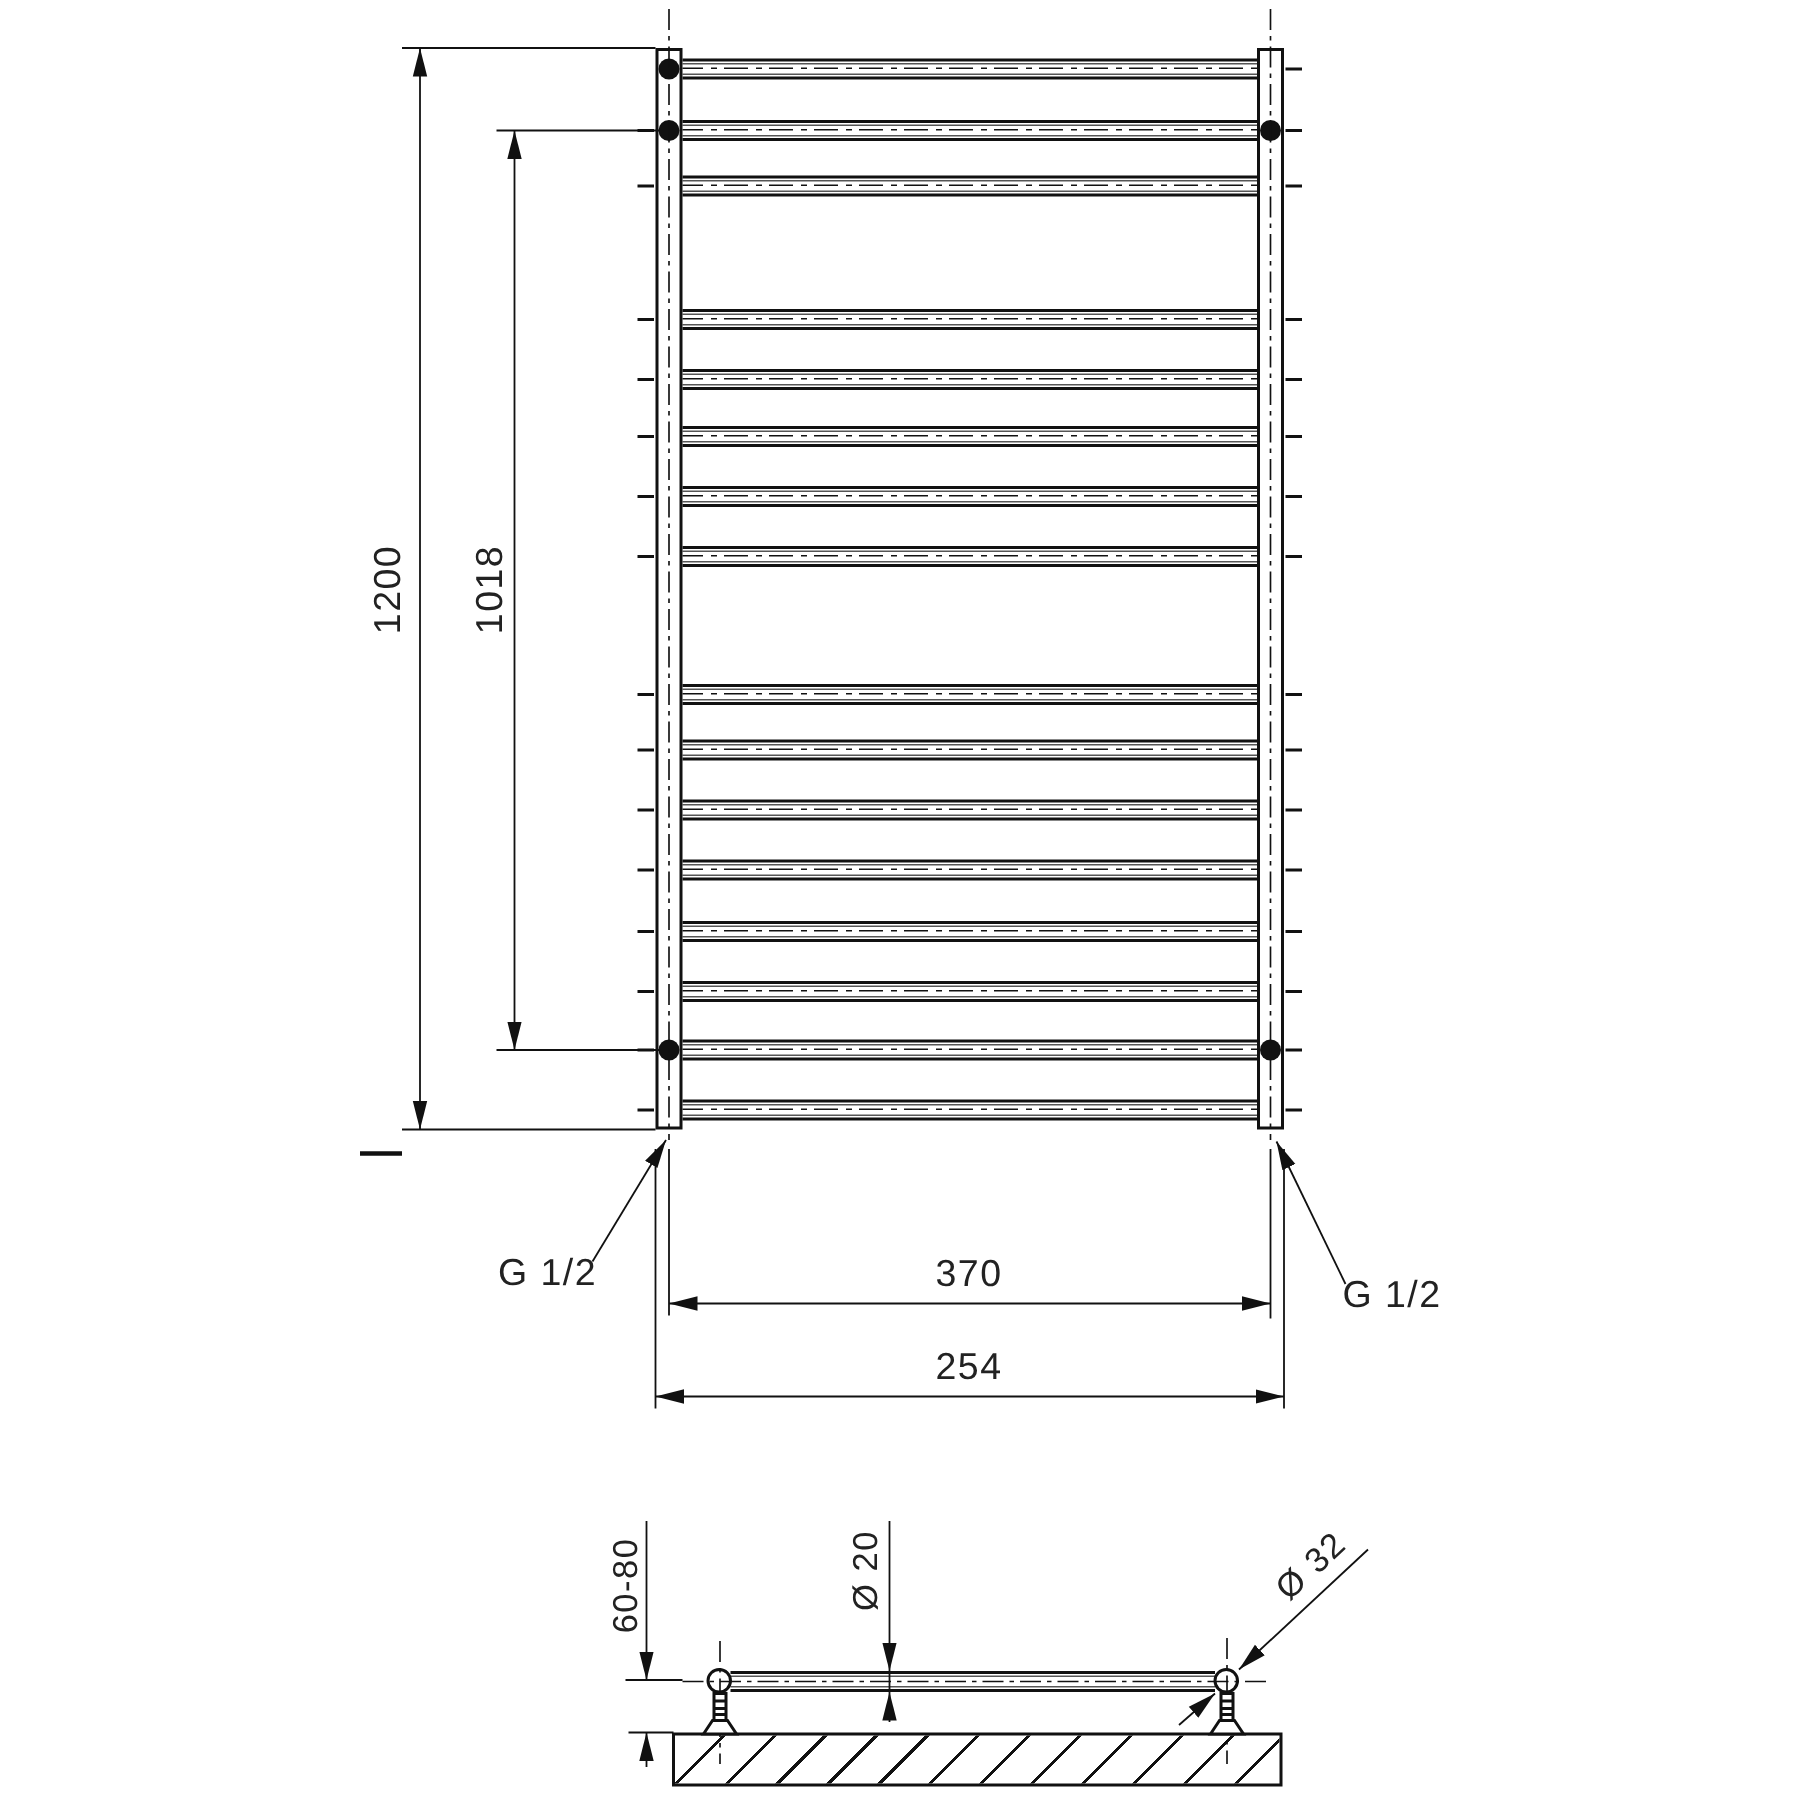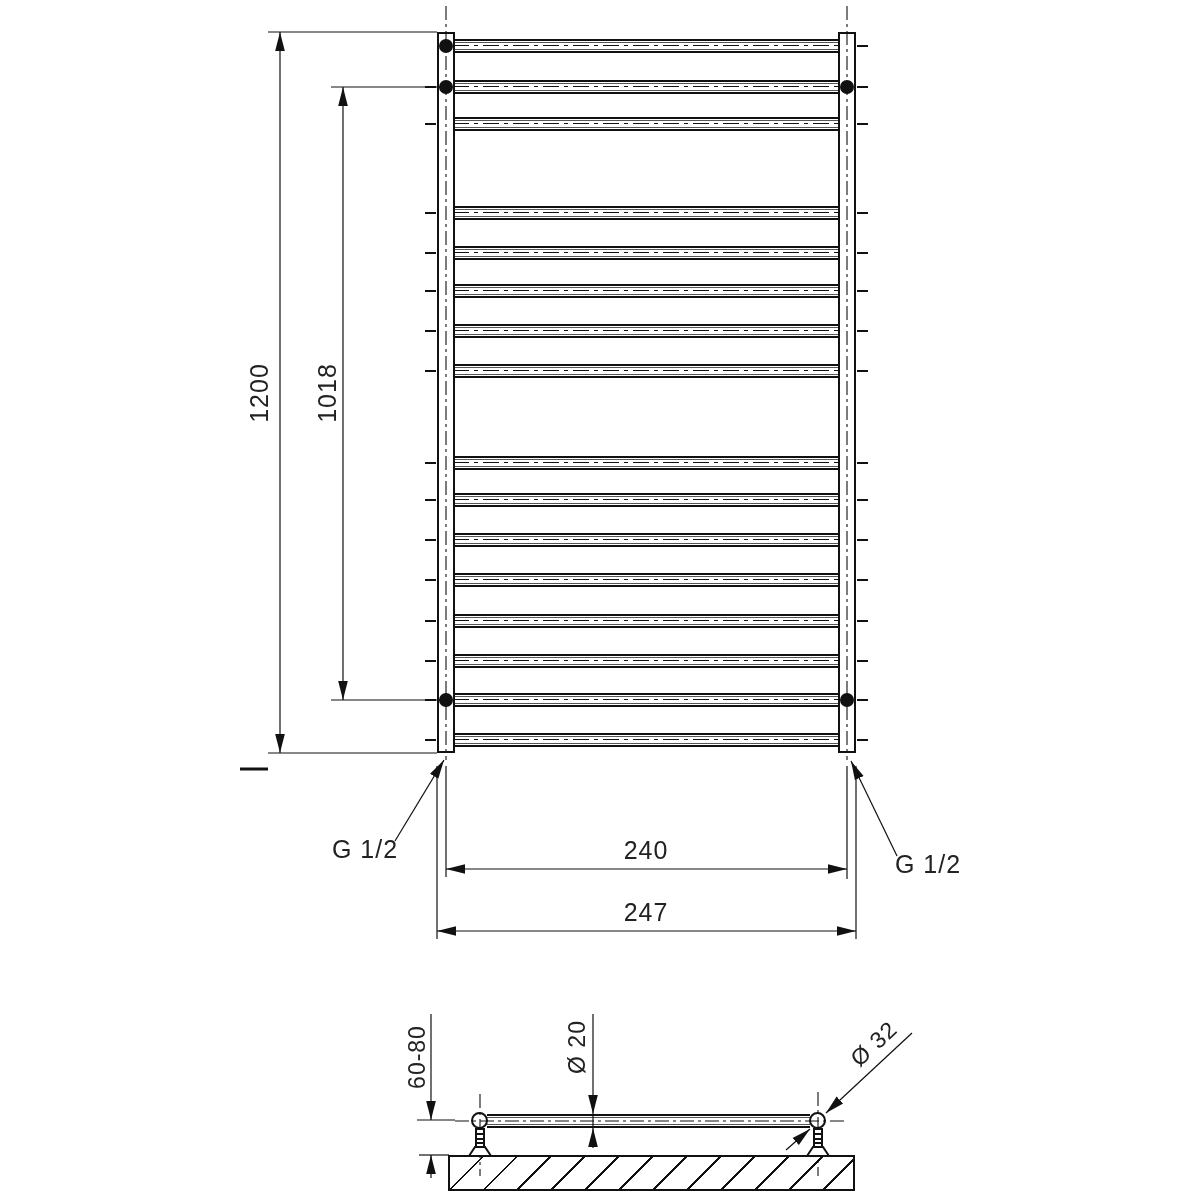--- a/index.html
+++ b/index.html
@@ -168,21 +168,21 @@
       <rect x="814" y="1129" width="8" height="18"></rect>
       <line x1="814" y1="1134" x2="822" y2="1134"></line>
       <line x1="814" y1="1139" x2="822" y2="1139"></line>
       <line x1="814" y1="1143" x2="822" y2="1143"></line>
       <polygon points="807,1156 813,1147 823,1147 829,1156"></polygon>
     </g>
   </svg>
 
   <div class="lbl rot" style="left:259px;top:393px;">1200</div>
   <div class="lbl rot" style="left:327px;top:393px;">1018</div>
-  <div class="lbl" style="left:646px;top:850px;">240</div>
-  <div class="lbl" style="left:646px;top:912px;">247</div>
+  <div class="lbl" style="left:646px;top:850px;">370</div>
+  <div class="lbl" style="left:646px;top:912px;">254</div>
   <div class="lbl" style="left:365px;top:849px;">G 1/2</div>
   <div class="lbl" style="left:928px;top:864px;">G 1/2</div>
   <div class="lbl rot small" style="left:417px;top:1057px;">60-80</div>
   <div class="lbl rot small" style="left:577px;top:1047px;">Ø 20</div>
   <div class="lbl rot45 small" style="left:874px;top:1044px;">Ø 32</div>
 
 </div>
 
 </body></html>

